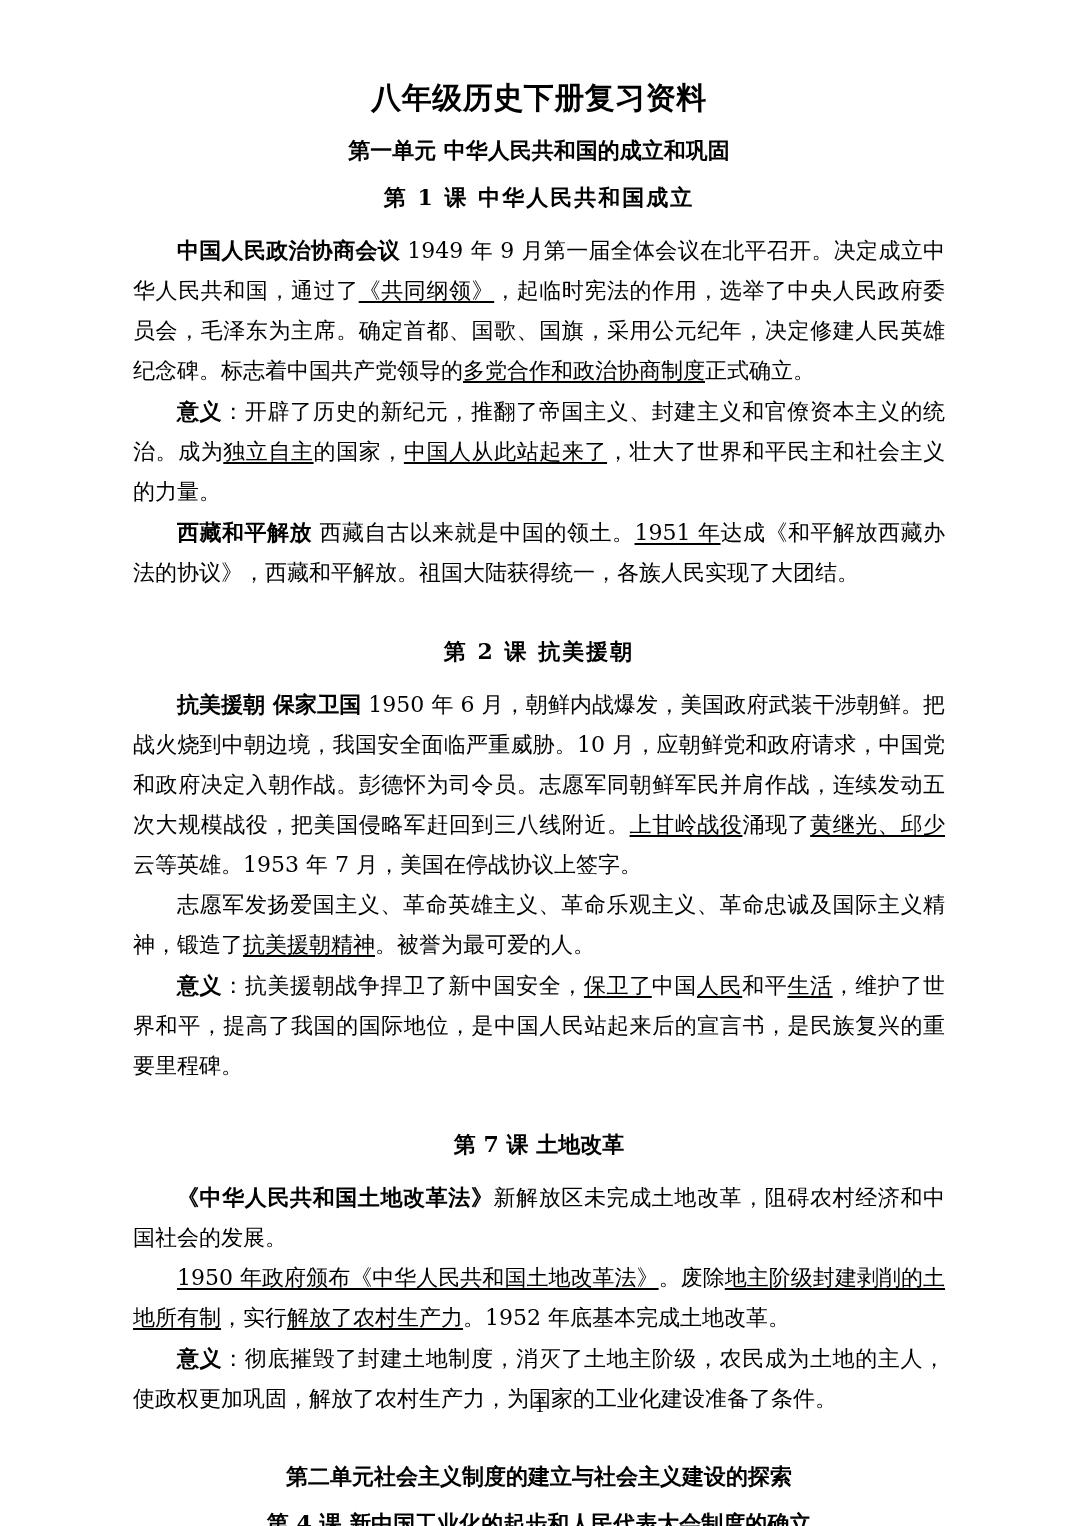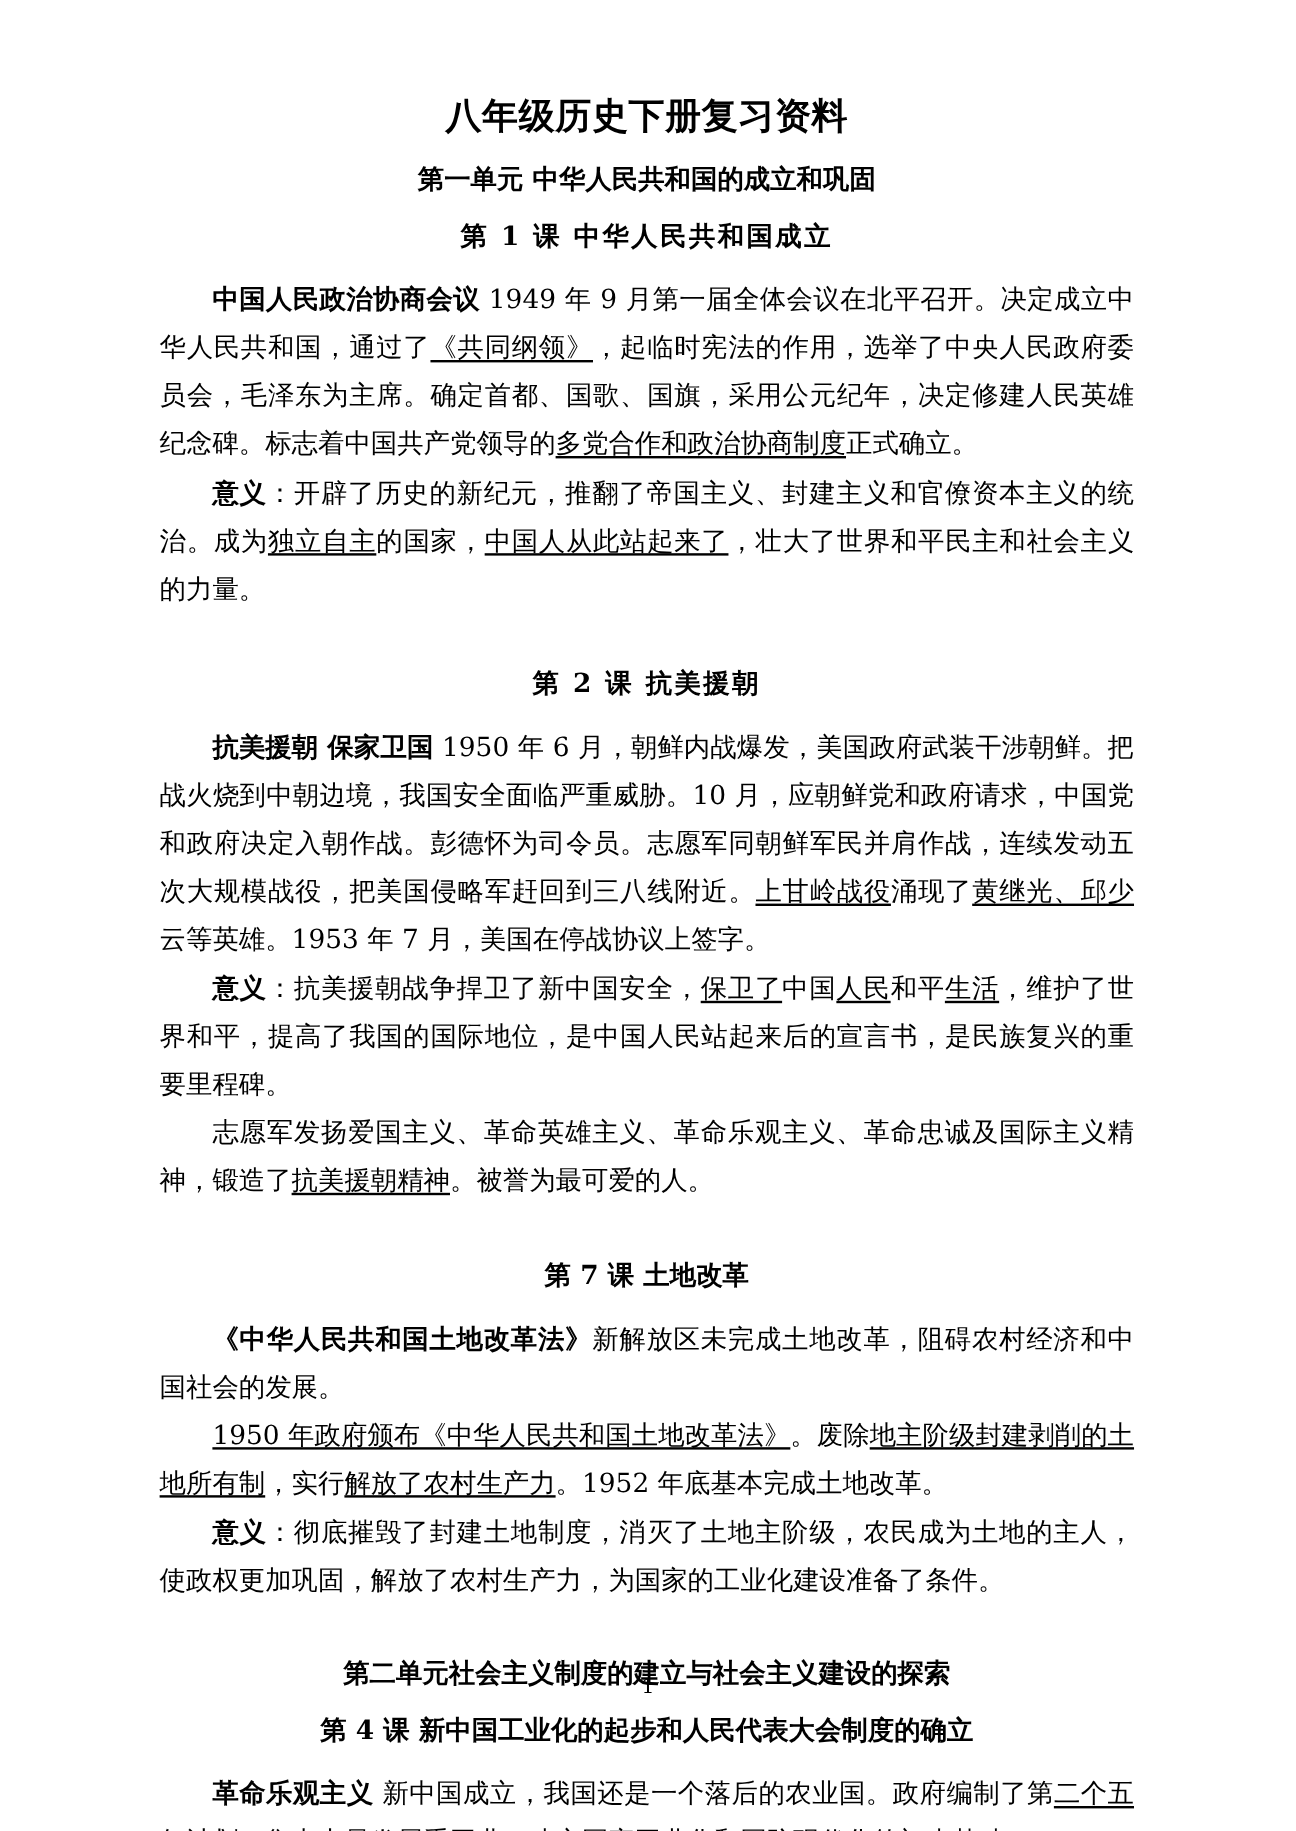--- a/index.html
+++ b/index.html
@@ -95,35 +95,38 @@
 
   <p class="para">
     <b>中国人民政治协商会议</b><span> 1949 年 9 月第一届全体会议在北平召开。决定成立中华人民共和国，通过了</span><u>《共同纲领》</u><span>，起临时宪法的作用，选举了中央人民政府委员会，毛泽东为主席。确定首都、国歌、国旗，采用公元纪年，决定修建人民英雄纪念碑。标志着中国共产党领导的</span><u>多党合作和政治协商制度</u><span>正式确立。</span>
   </p>
 
 
   <p class="para">
     <b>意义</b><span>：开辟了历史的新纪元，推翻了帝国主义、封建主义和官僚资本主义的统治。成为</span><u>独立自主</u><span>的国家，</span><u>中国人从此站起来了</u><span>，壮大了世界和平民主和社会主义的力量。</span>
   </p>
 
+  <p class="para">
+    <b>西藏和平解放</b><span> 西藏自古以来就是中国的领土。</span><u>1951 年</u><span>达成《和平解放西藏办法的协议》，西藏和平解放。祖国大陆获得统一，各族人民实现了大团结。</span>
+  </p>
 
   <div class="section-gap"></div>
 
   <h3 class="lesson-title spaced">第 2 课 抗美援朝</h3>
 
   <p class="para">
     <b>抗美援朝 保家卫国</b><span> 1950 年 6 月，朝鲜内战爆发，美国政府武装干涉朝鲜。把战火烧到中朝边境，我国安全面临严重威胁。10 月，应朝鲜党和政府请求，中国党和政府决定入朝作战。彭德怀为司令员。志愿军同朝鲜军民并肩作战，连续发动五次大规模战役，把美国侵略军赶回到三八线附近。</span><u>上甘岭战役</u><span>涌现了</span><u>黄继光、邱少</u><span>云等英雄。1953 年 7 月，美国在停战协议上签字。</span>
   </p>
 
   <p class="para">
-    <b>意义</b><span>：抗美援朝战争捍卫了新中国安全，</span><u>保卫了</u><span>中国</span><u>人民</u><span>和平</span><u>生活</u><span>，维护了世界和平，提高了我国的国际地位，是中国人民站起来后的宣言书，是民族复兴的重要里程碑。</span>
+    <span>志愿军发扬爱国主义、革命英雄主义、革命乐观主义、革命忠诚及国际主义精神，锻造了</span><u>抗美援朝精神</u><span>。被誉为最可爱的人。</span>
   </p>
 
   <p class="para">
-    <span>志愿军发扬爱国主义、革命英雄主义、革命乐观主义、革命忠诚及国际主义精神，锻造了</span><u>抗美援朝精神</u><span>。被誉为最可爱的人。</span>
+    <b>意义</b><span>：抗美援朝战争捍卫了新中国安全，</span><u>保卫了</u><span>中国</span><u>人民</u><span>和平</span><u>生活</u><span>，维护了世界和平，提高了我国的国际地位，是中国人民站起来后的宣言书，是民族复兴的重要里程碑。</span>
   </p>
 
   <div class="section-gap"></div>
 
   <h3 class="lesson-title">第 7 课 土地改革</h3>
 
   <p class="para">
     <b>《中华人民共和国土地改革法》</b><span>新解放区未完成土地改革，阻碍农村经济和中国社会的发展。</span>
   </p>
 

